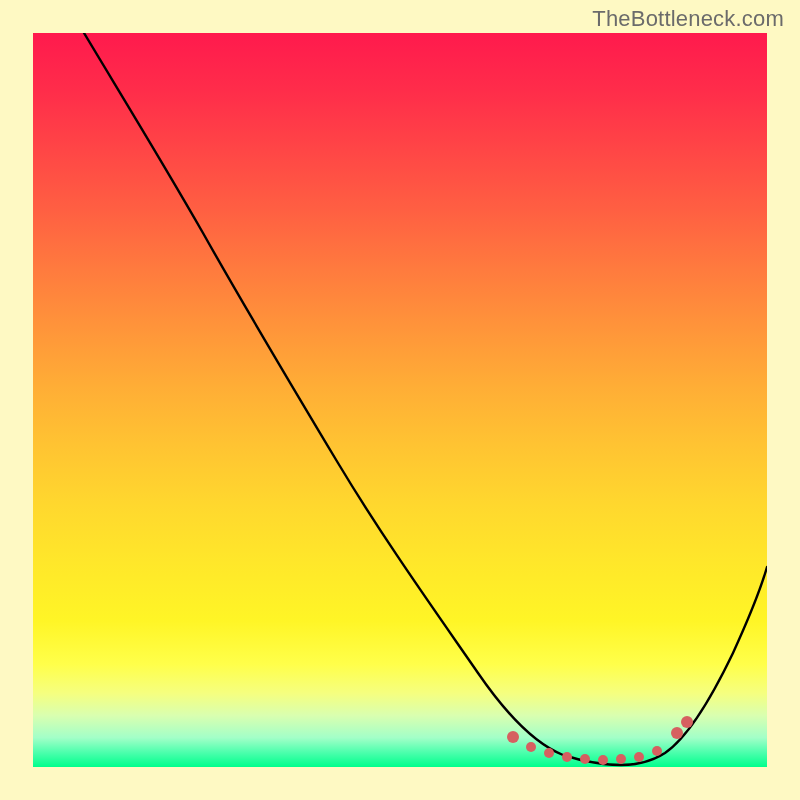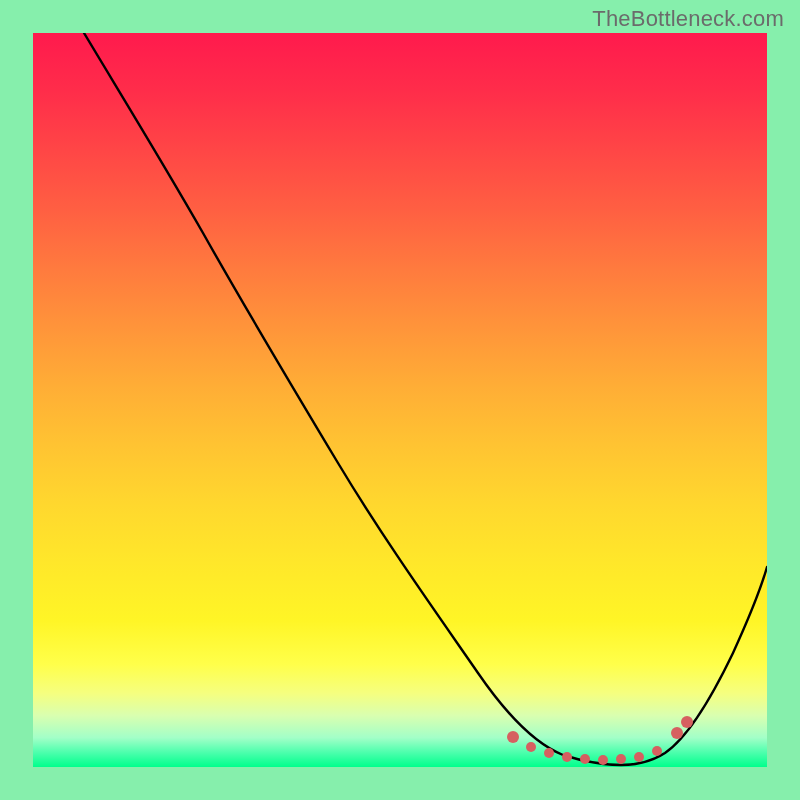--- a/index.html
+++ b/index.html
@@ -10,21 +10,21 @@
     background: #000;
     overflow: hidden;
     font-family: Arial, Helvetica, sans-serif;
   }
   .frame {
     position: absolute;
     left: 0;
     top: 0;
     width: 800px;
     height: 800px;
-    background: #86efac;
+    background: #fef9c3;
   }
   .plot-area {
     position: absolute;
     left: 33px;
     top: 33px;
     width: 734px;
     height: 734px;
     overflow: hidden;
   }
   .gradient {

